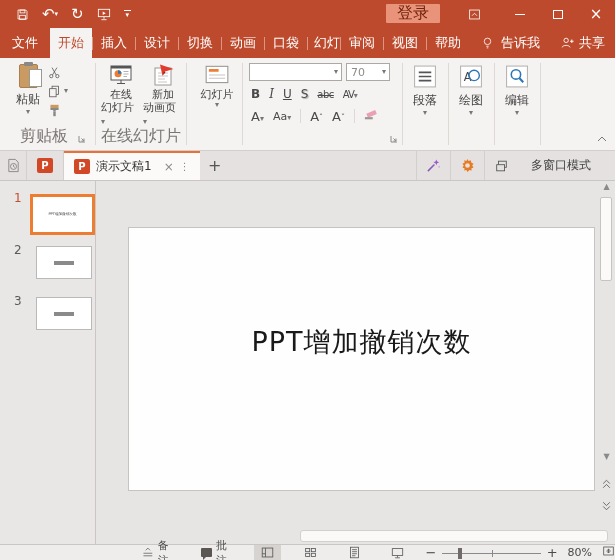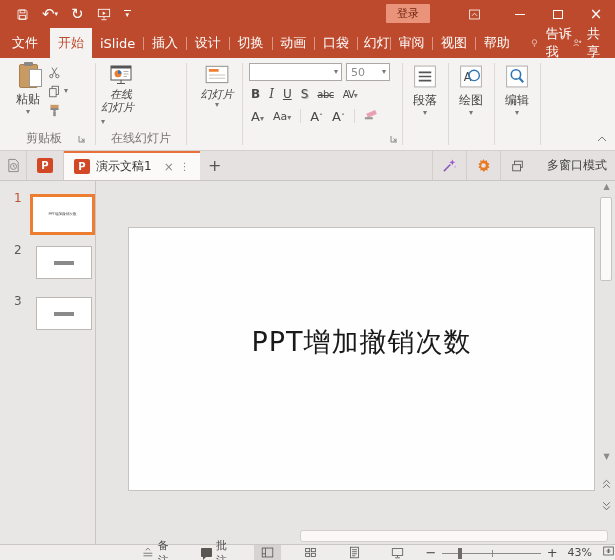--- a/index.html
+++ b/index.html
@@ -8,46 +8,46 @@
 
   
   .titlebar { position:absolute; top:0; left:0; width:615px; height:28px; background:#BD4A2C; display:flex; align-items:center; color:#fff; }
   .qat { display:flex; align-items:center; gap:13px; margin-left:16px; }
   .qat .qbtn { display:flex; align-items:center; cursor:default; }
   .glyph { font-size:15px; line-height:1; color:#fff; }
   .qat-more { display:flex; flex-direction:column; align-items:center; }
   .qat-more .bar { width:7px; border-top:1px solid #fff; margin-bottom:1px; }
   .tinycaret { font-size:7px; color:#fff; line-height:1; }
   .win-title { position:absolute; left:170px; top:0; height:28px; display:flex; align-items:center; font-size:13px; color:#FBEAE4; letter-spacing:.5px; }
-  .signin { position:absolute; left:386px; top:4px; height:19px; padding:0 11px; background:#E8937A; color:#72230C; font-size:11px; display:flex; align-items:center; border-radius:1px; }
+  .signin { position:absolute; left:386px; top:4px; height:19px; padding:0 11px; background:#E8937A; color:#72230C; font-size:16px; display:flex; align-items:center; border-radius:1px; }
   .winctrls { position:absolute; right:0; top:0; height:28px; display:flex; }
   .winbtn { width:38px; height:28px; display:flex; align-items:center; justify-content:center; }
   .winbtn.ribbonopts { margin-right:8px; }
   .min-glyph { width:10px; border-top:1px solid #fff; }
   .max-glyph { width:10px; height:9px; border:1px solid #fff; }
   .close-glyph { font-size:15px; color:#fff; line-height:1; }
 
   
   .menubar { position:absolute; top:28px; left:0; width:615px; height:30px; background:#BD4A2C; display:flex; align-items:stretch; color:#fff; font-size:13px; }
   .mtab { display:flex; align-items:center; padding:0 8px; white-space:nowrap; }
   .mtab.file { padding:0 12px; }
   .mtab.active { background:#F5F3F2; color:#BD4A2C; }
   .mtab.clipped { max-width:32px; overflow:hidden; padding:0 4px 0 6px; }
   .msep { width:1px; height:13px; background:rgba(255,255,255,.42); align-self:center; }
   .tellme { display:flex; align-items:center; gap:7px; margin-left:12px; }
   .share { display:flex; align-items:center; gap:5px; margin-left:auto; margin-right:10px; }
 
   
   .ribbon { position:absolute; top:58px; left:0; width:615px; height:93px; background:#F5F3F2; border-bottom:1px solid #D2CFCD; }
   .gsep { position:absolute; top:5px; height:82px; width:1px; background:#DCD9D6; }
-  .rlabel { position:absolute; bottom:3px; font-size:12px; color:#7A7672; text-align:center; }
+  .rlabel { position:absolute; bottom:3px; font-size:16px; color:#7A7672; text-align:center; }
   .launcher { position:absolute; bottom:4px; }
   .caret { font-size:8px; color:#777; line-height:1; }
   .bigbtn { position:absolute; top:4px; display:flex; flex-direction:column; align-items:center; font-size:12px; color:#444; }
-  .bigbtn .ln { line-height:13px; font-size:11px;font-style:italic; }
+  .bigbtn .ln { line-height:13px; font-size:11px; }
   
   .paste-btn { left:8px; width:40px; }
   .icon-clipboard { width:19px; height:24px; background:#C99A62; border:1px solid #A87F4E; border-radius:2px; position:relative; margin:2px 0 3px; }
   .icon-clipboard .clip { position:absolute; top:-3px; left:4px; width:9px; height:4px; background:#8A8886; border-radius:1px; }
   .icon-clipboard .page { position:absolute; right:-5px; top:4px; width:13px; height:18px; background:#fff; border:1px solid #9a9894; }
   .smallcol { position:absolute; left:48px; top:7px; display:flex; flex-direction:column; gap:5px; }
   .smallbtn { display:flex; align-items:center; gap:3px; height:14px; }
   
   .onl1 { left:101px; width:40px; }
   .onl2 { left:143px; width:40px; }
@@ -82,21 +82,21 @@
   .histbtn { width:27px; display:flex; align-items:center; justify-content:center; border-right:1px solid #D2CFCD; }
   .dtab { display:flex; align-items:center; gap:6px; padding:0 10px; }
   .dtab1 { border-right:1px solid #D2CFCD; max-width:222px; }
   .dtab.active { background:#FBFAF9; border-top:2px solid #E8703A; color:#333; }
   .pptico { width:16px; height:15px; background:#D24726; border-radius:2px; color:#fff; font-size:10px; font-weight:bold; display:flex; align-items:center; justify-content:center; flex:none; }
   .dtab .x { color:#8a8a8a; font-size:12px; margin-left:6px; }
   .dtab .dots { color:#8a8a8a; font-size:10px; letter-spacing:0; }
   .newtab { width:30px; display:flex; align-items:center; justify-content:center; font-size:16px; color:#555; }
   .dright { margin-left:auto; display:flex; align-items:stretch; }
   .dtool { display:flex; align-items:center; padding:0 9px; border-left:1px solid #D2CFCD; }
-  .mwm { gap:22px; font-size:12px; color:#444; padding-right:8px; }
+  .mwm { gap:22px; font-size:12px; color:#444; padding-right:24px; }
 
   
   .thumbs { position:absolute; left:0; top:181px; width:96px; height:363px; background:#E9E7E5; border-right:1px solid #C9C6C4; }
   .tnum { position:absolute; left:14px; font-size:12px; color:#5a5a5a; }
   .tnum.sel { color:#C0502F; }
   .thumb { position:absolute; background:#fff; }
   .thumb.sel { left:30px; top:13px; width:65px; height:41px; border:3px solid #ED7D31; display:flex; align-items:center; justify-content:center; }
   .thumb .microtext { font-size:6px; transform:scale(.6); white-space:nowrap; color:#333; }
   .thumb.small { left:36px; top:0; width:56px; height:33px; border:1px solid #BBB8B5; display:flex; align-items:center; justify-content:center; }
   .smudge { width:20px; height:4px; background:#8a8a8a; }
@@ -174,21 +174,20 @@
       </span>
     <span class="winbtn">
         <span class="close-glyph">×</span>
       </span>
   </div>
 </div>
 
 <div class="menubar">
   <span class="mtab file">文件</span>
   <span class="mtab active">开始</span>
-  <span class="mtab">iSlide</span>
   <span class="msep"></span>
   <span class="mtab">插入</span>
   <span class="msep"></span>
   <span class="mtab">设计</span>
   <span class="msep"></span>
   <span class="mtab">切换</span>
   <span class="msep"></span>
   <span class="mtab">动画</span>
   <span class="msep"></span>
   <span class="mtab">口袋</span>
@@ -263,40 +262,50 @@
         <rect x="2" y="3" width="20" height="14" fill="#fff" stroke="#555"></rect>
         <rect x="2" y="3" width="20" height="2.5" fill="#555"></rect>
         <circle cx="9" cy="10.8" r="3.5" fill="#ED7D31"></circle>
         <path d="M9 10.8V7.3a3.5 3.5 0 0 1 3.5 3.5z" fill="#2E75B6"></path>
         <path d="M14.5 8.5h5M14.5 11h5M14.5 13.5h3.5" stroke="#B5B1AE" stroke-width="1"></path>
         <path d="M12 17v3M8 20.5h8" stroke="#555"></path>
       </svg>
     <span class="ln">在线</span>
     <span class="ln"><span>幻灯片</span> <span class="caret">▾</span></span>
   </div>
+  <div class="bigbtn onl2">
+    <svg width="24" height="26" viewBox="0 0 24 24">
+        <rect x="4" y="5" width="16" height="17" fill="#fff" stroke="#9a9894"></rect>
+        <path d="M7 10h10M7 13h10M7 16h7M7 19h9" stroke="#C9C6C4"></path>
+        <path d="M9 1.5L22.5 6l-8.5 2.5L11.5 13z" fill="#E23B2E"></path>
+        <path d="M13 8.5l-1 3.5 2.5-2.5z" fill="#8a1f16"></path>
+      </svg>
+    <span class="ln">新加</span>
+    <span class="ln"><span>动画页</span> <span class="caret">▾</span></span>
+  </div>
   <span class="rlabel" style="left:96px;width:90px;">在线幻灯片</span>
   <div class="gsep" style="left:186px;"></div>
 
   <div class="bigbtn slidesbtn">
     <svg width="26" height="26" viewBox="0 0 24 24">
         <rect x="2" y="4" width="20" height="15" fill="#fff" stroke="#9a9894"></rect>
         <rect x="4.5" y="6.5" width="9" height="2.5" fill="#ED7D31"></rect>
         <path d="M4.5 12h15M4.5 15h15" stroke="#C9C6C4"></path>
       </svg>
     <span class="ln">幻灯片</span>
     <span class="caret">▾</span>
   </div>
   <div class="gsep" style="left:242px;"></div>
 
   <div class="combo fontname">
     <span></span>
     <span class="caret">▾</span>
   </div>
   <div class="combo fontsize">
-    <span>50</span>
+    <span>70</span>
     <span class="caret">▾</span>
   </div>
   <div class="fontrow frow2">
     <span class="fb">B</span>
     <span class="fi">I</span>
     <span class="fu">U</span>
     <span class="fs">S</span>
     <span class="fstrike">abc</span>
     <span class="fav"><span>AV</span><span class="caret">▾</span></span>
   </div>
@@ -474,20 +483,20 @@
         <path d="M8 10.5v2.5M5 13.5h6"></path>
       </svg>
   </span>
   <span class="sb-zoomout">−</span>
   <span class="slider">
     <span class="track"></span>
     <span class="notch"></span>
     <span class="sthumb"></span>
   </span>
   <span class="sb-zoomin">+</span>
-  <span class="sb-zoomlabel">43%</span>
+  <span class="sb-zoomlabel">80%</span>
   <span class="sb-fit">
     <svg width="13" height="12" viewBox="0 0 16 15" fill="none" stroke="#555">
         <rect x="2" y="2.5" width="12" height="10"></rect>
         <path d="M8 5v5M5.5 7.5h5M8 5l-1.5 1.5M8 5l1.5 1.5M8 10l-1.5-1.5M8 10l1.5-1.5"></path>
       </svg>
   </span>
 </div>
 
 </body></html>

